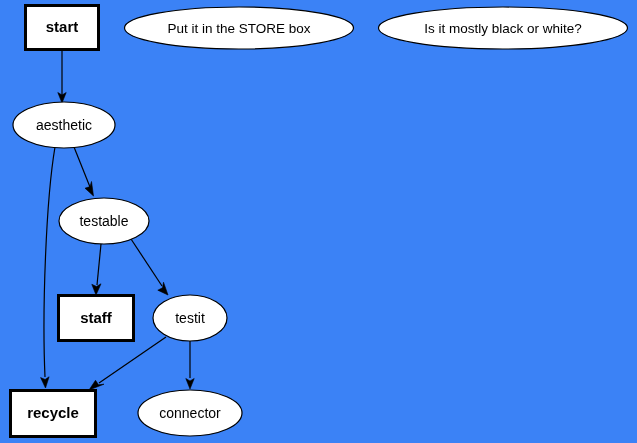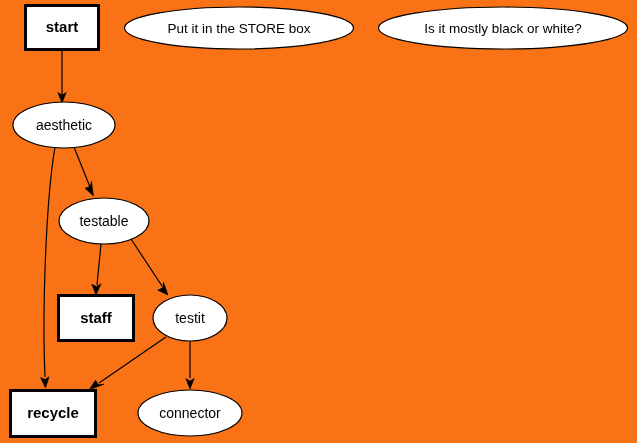--- a/index.html
+++ b/index.html
@@ -8,21 +8,21 @@
     padding: 0;
     background: #ffffff;
   }
   body {
     font-family: "Liberation Sans", sans-serif;
   }
   #diagram-root {
     position: relative;
     width: 637px;
     height: 443px;
-    background: #f97316;
+    background: #3b82f6;
     overflow: hidden;
   }
   #graph-svg {
     display: block;
     width: 637px;
     height: 443px;
   }
   .node-shape-box {
     fill: #ffffff;
     stroke: #000000;

